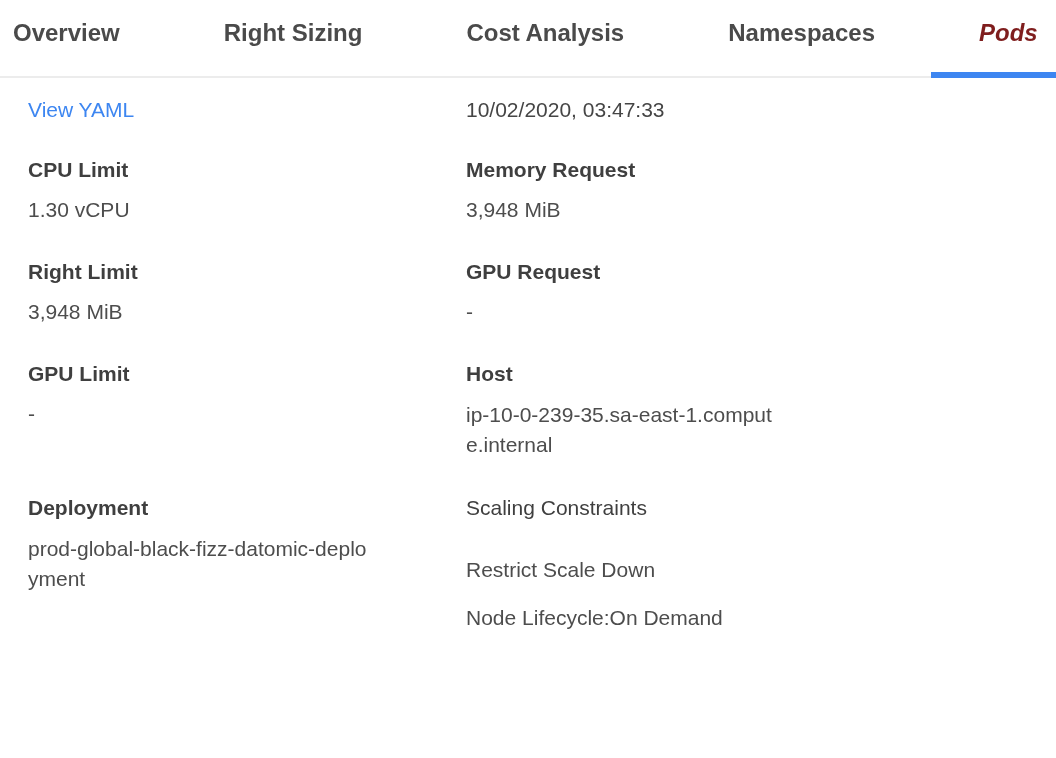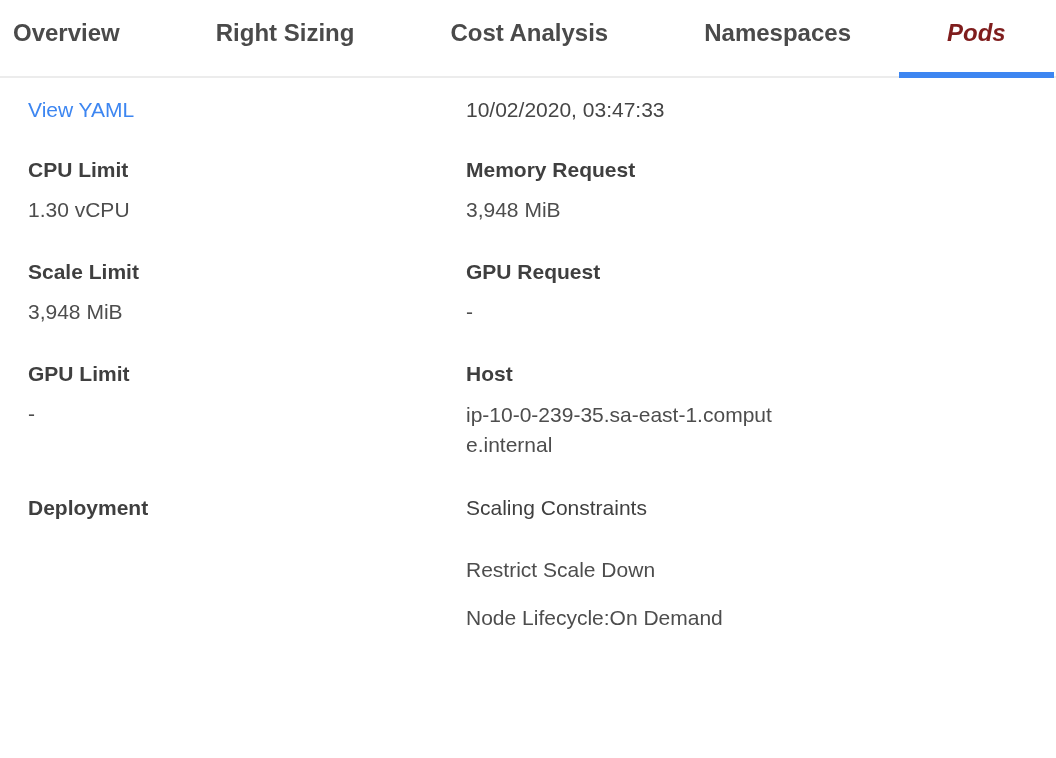--- a/index.html
+++ b/index.html
@@ -14,20 +14,21 @@
     color: #4d4d4d;
   }
 
   
   .tabbar {
     display: flex;
     align-items: stretch;
     height: 78px;
     border-bottom: 2px solid #ececec;
     background: #ffffff;
+    gap: 8px;
   }
   .tab {
     position: relative;
     display: flex;
     align-items: center;
     padding: 0 48px 10px 48px;
     font-size: 24px;
     font-weight: bold;
     color: #4a4a4a;
     white-space: nowrap;
@@ -125,39 +126,40 @@
     <div class="field">
       <div class="field-label">CPU Limit</div>
       <div class="field-value">1.30 vCPU</div>
     </div>
 
     <div class="field">
       <div class="field-label">Memory Request</div>
       <div class="field-value">3,948 MiB</div>
     </div>
     <div class="field">
-      <div class="field-label">Scale Limit</div>
+      <div class="field-label">Right Limit</div>
       <div class="field-value">3,948 MiB</div>
     </div>
 
     <div class="field">
       <div class="field-label">GPU Request</div>
       <div class="field-value">-</div>
     </div>
     <div class="field">
       <div class="field-label">GPU Limit</div>
       <div class="field-value">-</div>
     </div>
 
     <div class="field">
       <div class="field-label">Host</div>
       <a class="field-value link value-link host-link">ip-10-0-239-35.sa-east-1.compute.internal</a>
     </div>
     <div class="field">
       <div class="field-label">Deployment</div>
+      <a class="field-value link value-link deploy-link">prod-global-black-fizz-datomic-deployment</a>
     </div>
 
     <div class="field scaling">
       <div class="scaling-title">Scaling Constraints</div>
       <div class="scaling-item">Restrict Scale Down</div>
       <div class="scaling-item">Node Lifecycle:On Demand</div>
     </div>
 
   </div>
 </main>

